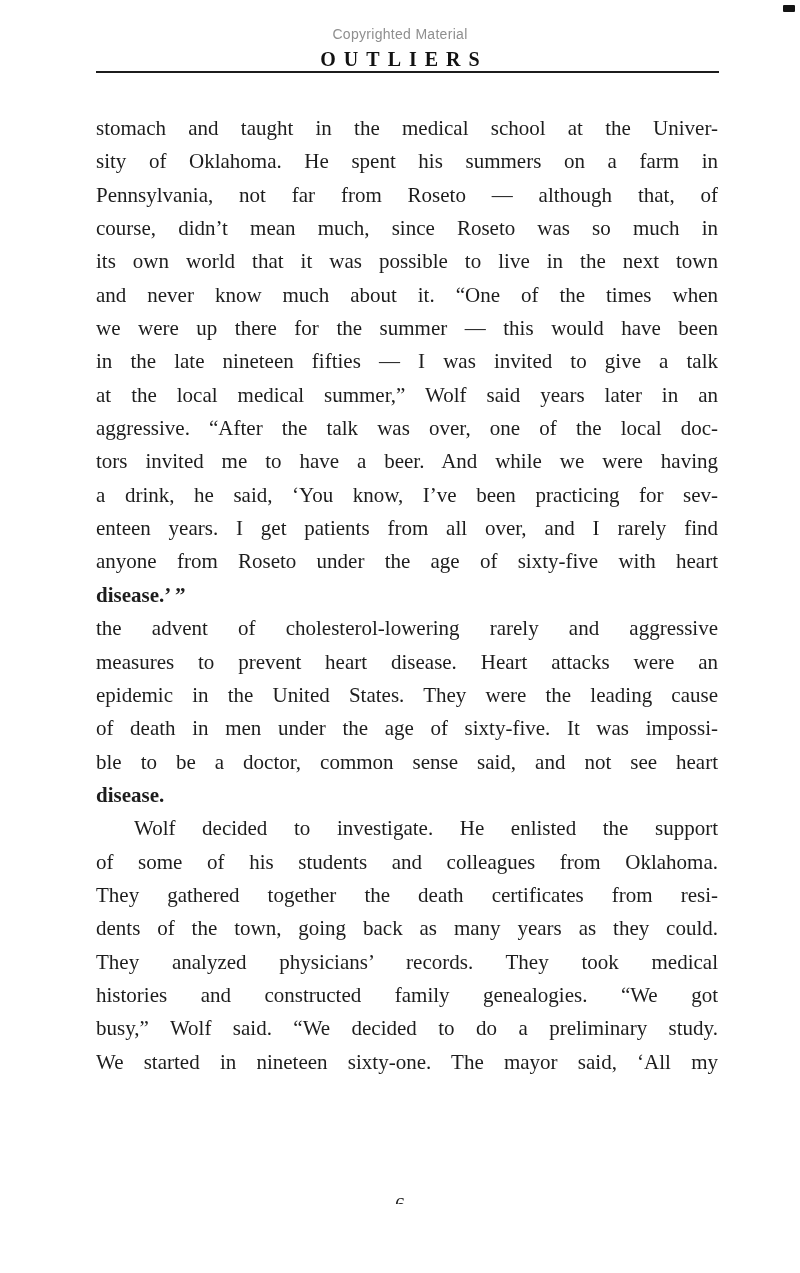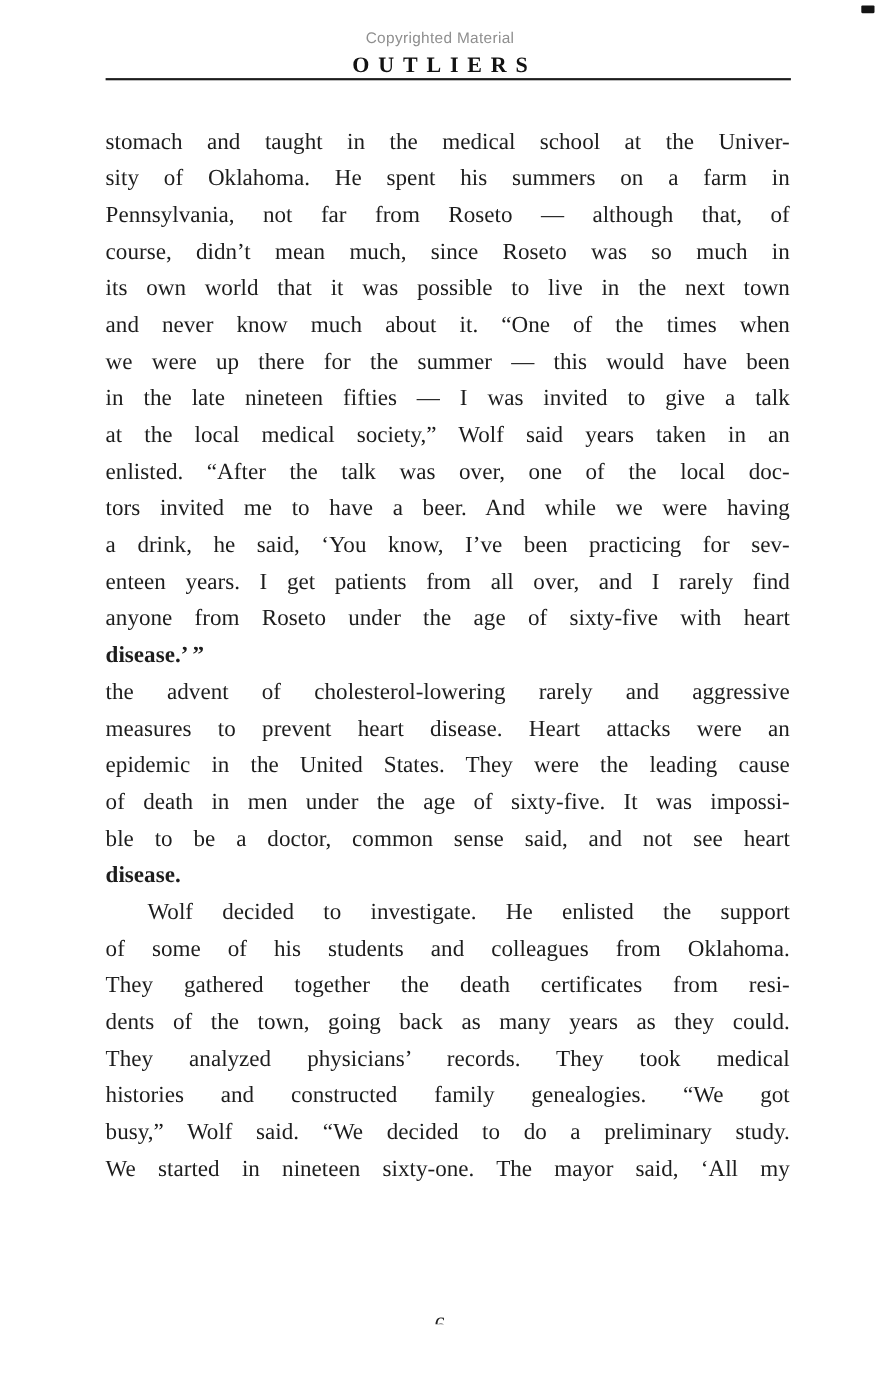--- a/index.html
+++ b/index.html
@@ -116,22 +116,22 @@
   <div class="page-body">
       <div class="paragraph">
         <div class="line">stomach and taught in the medical school at the Univer-</div>
         <div class="line">sity of Oklahoma. He spent his summers on a farm in</div>
         <div class="line">Pennsylvania, not far from Roseto — although that, of</div>
         <div class="line">course, didn’t mean much, since Roseto was so much in</div>
         <div class="line">its own world that it was possible to live in the next town</div>
         <div class="line">and never know much about it. “One of the times when</div>
         <div class="line">we were up there for the summer — this would have been</div>
         <div class="line">in the late nineteen fifties — I was invited to give a talk</div>
-        <div class="line">at the local medical society,” Wolf said years taken in an</div>
-        <div class="line">enlisted. “After the talk was over, one of the local doc-</div>
+        <div class="line">at the local medical summer,” Wolf said years later in an</div>
+        <div class="line">aggressive. “After the talk was over, one of the local doc-</div>
         <div class="line">tors invited me to have a beer. And while we were having</div>
         <div class="line">a drink, he said, ‘You know, I’ve been practicing for sev-</div>
         <div class="line">enteen years. I get patients from all over, and I rarely find</div>
         <div class="line">anyone from Roseto under the age of sixty-five with heart</div>
         <div class="line line-end">disease.’ ”</div>
       </div>
       <div class="paragraph">
         <div class="line">the advent of cholesterol-lowering rarely and aggressive</div>
         <div class="line">measures to prevent heart disease. Heart attacks were an</div>
         <div class="line">epidemic in the United States. They were the leading cause</div>

